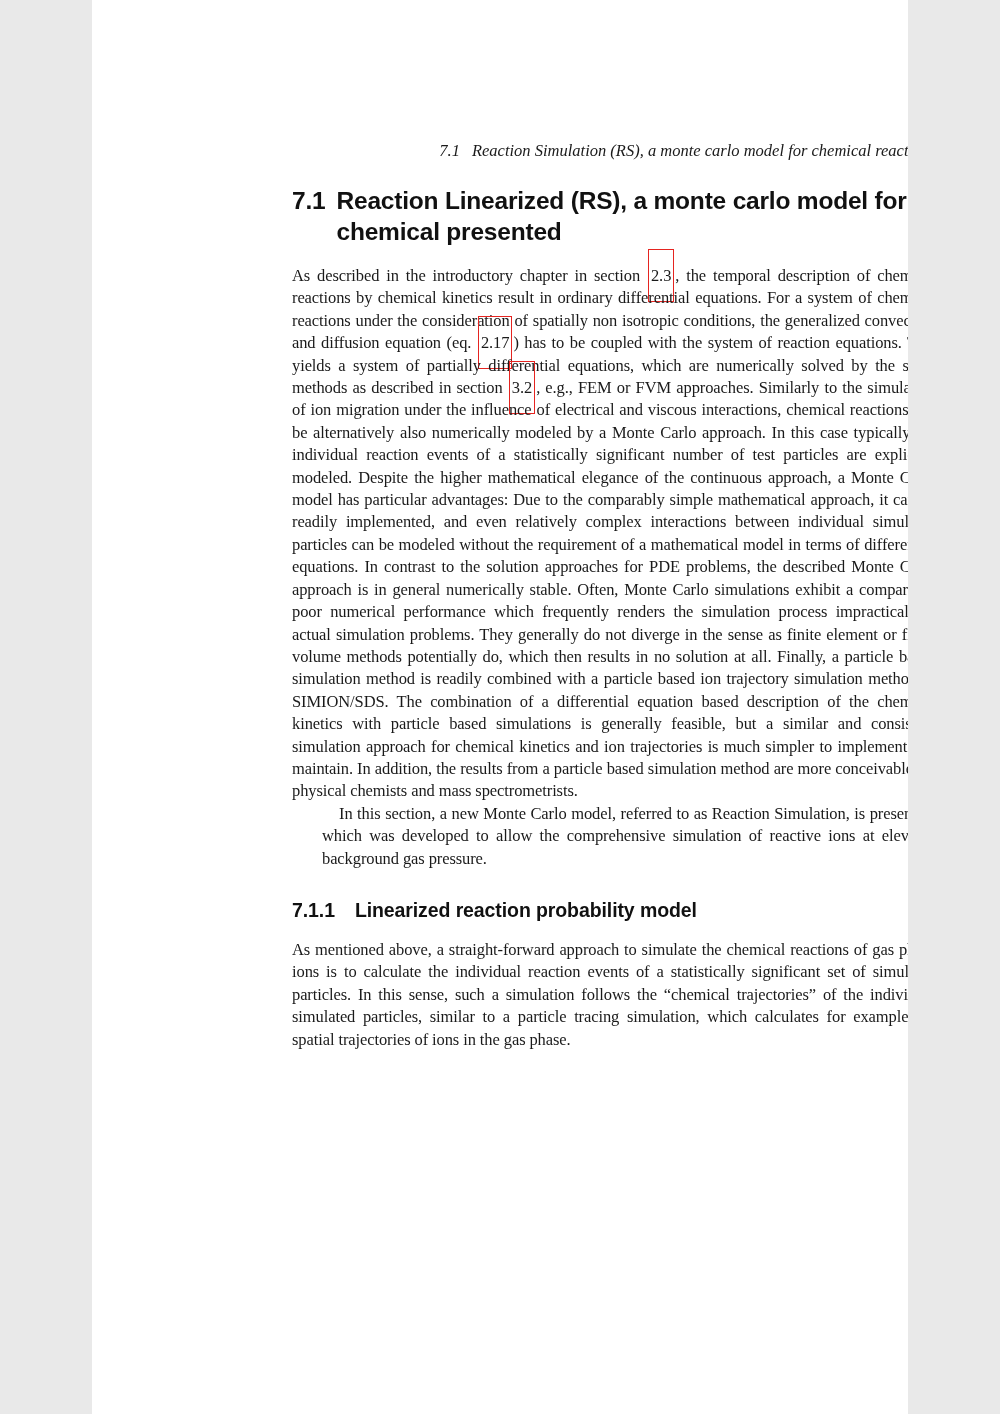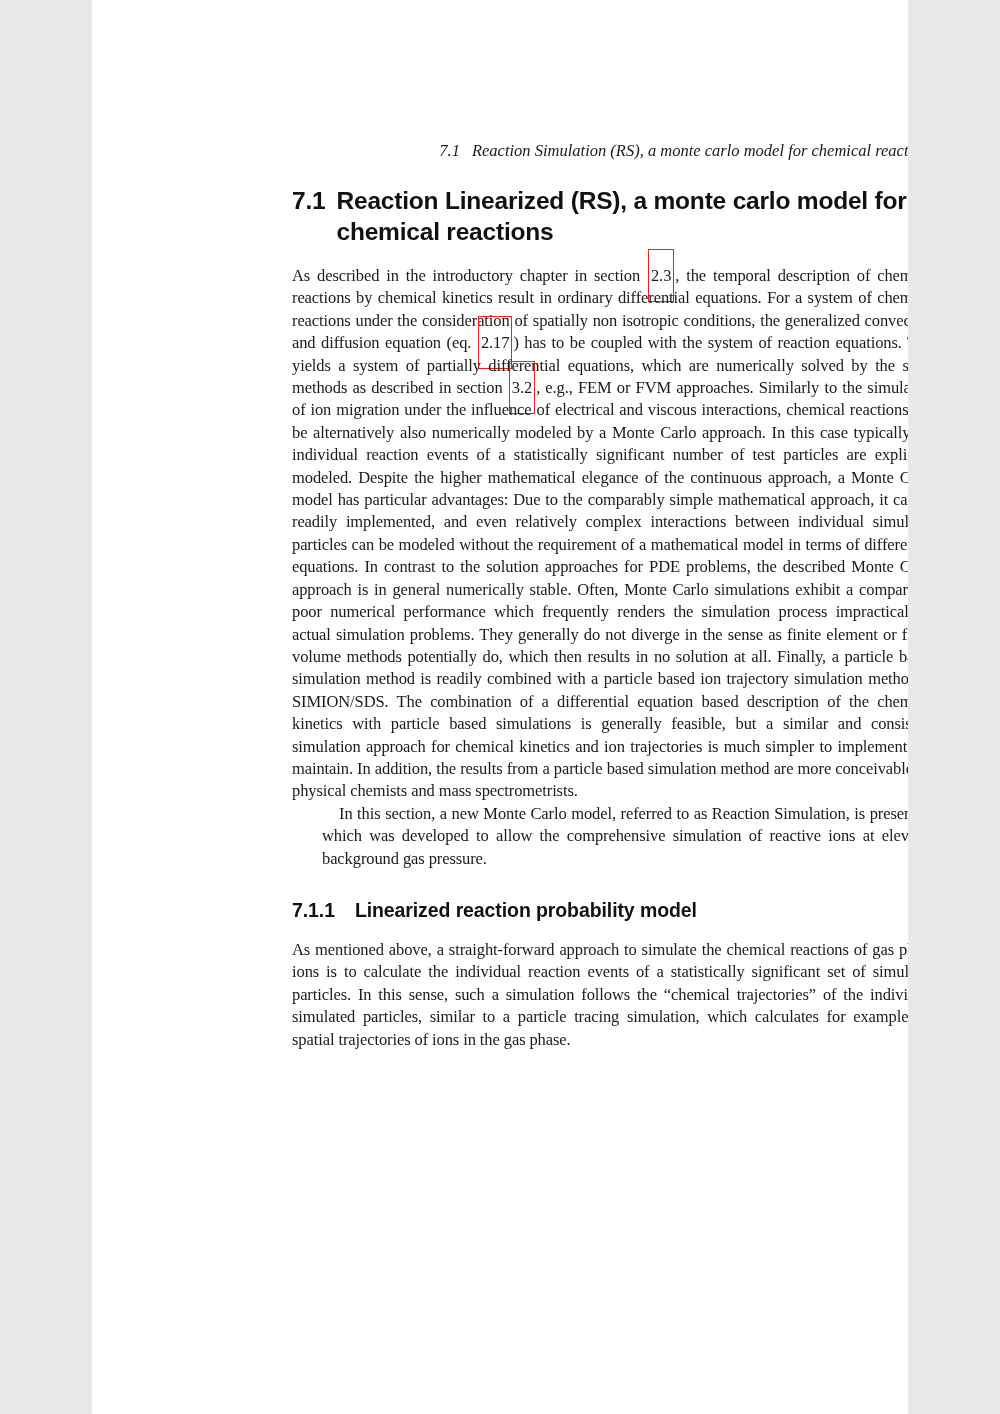--- a/index.html
+++ b/index.html
@@ -94,21 +94,21 @@
   <div class="column">
 
     <div class="running-head">
       <span>7.1</span><span class="rh-title">Reaction Simulation (RS), a monte carlo model for chemical reactions</span>
     </div>
 
     <h1 class="section-heading">
       <span class="sec-num">7.1</span>
       <span class="sec-title">
         <span>Reaction Linearized (RS), a monte carlo model for</span><br>
-        <span>chemical reactions</span>
+        <span>chemical presented</span>
       </span>
     </h1>
 
     <p class="body-par first">As described in the introductory chapter in section <span class="refbox">2.3</span>, the temporal description of chemical reactions by chemical kinetics result in ordinary differential equations. For a system of chemical reactions under the consideration of spatially non isotropic conditions, the generalized convection and diffusion equation (eq. <span class="refbox">2.17</span>) has to be coupled with the system of reaction equations. This yields a system of partially differential equations, which are numerically solved by the same methods as described in section <span class="refbox">3.2</span>, e.g., FEM or FVM approaches. Similarly to the simulation of ion migration under the influence of electrical and viscous interactions, chemical reactions can be alternatively also numerically modeled by a Monte Carlo approach. In this case typically the individual reaction events of a statistically significant number of test particles are explicitly modeled. Despite the higher mathematical elegance of the continuous approach, a Monte Carlo model has particular advantages: Due to the comparably simple mathematical approach, it can be readily implemented, and even relatively complex interactions between individual simulated particles can be modeled without the requirement of a mathematical model in terms of differential equations. In contrast to the solution approaches for PDE problems, the described Monte Carlo approach is in general numerically stable. Often, Monte Carlo simulations exhibit a comparably poor numerical performance which frequently renders the simulation process impractical for actual simulation problems. They generally do not diverge in the sense as finite element or finite volume methods potentially do, which then results in no solution at all. Finally, a particle based simulation method is readily combined with a particle based ion trajectory simulation method as SIMION/SDS. The combination of a differential equation based description of the chemical kinetics with particle based simulations is generally feasible, but a similar and consistent simulation approach for chemical kinetics and ion trajectories is much simpler to implement and maintain. In addition, the results from a particle based simulation method are more conceivable for physical chemists and mass spectrometrists.</p>
     <p class="body-par indent">In this section, a new Monte Carlo model, referred to as Reaction Simulation, is presented, which was developed to allow the comprehensive simulation of reactive ions at elevated background gas pressure.</p>
 
     <h2 class="subsection-heading">
       <span>7.1.1</span>
       <span>Linearized reaction probability model</span>
     </h2>

